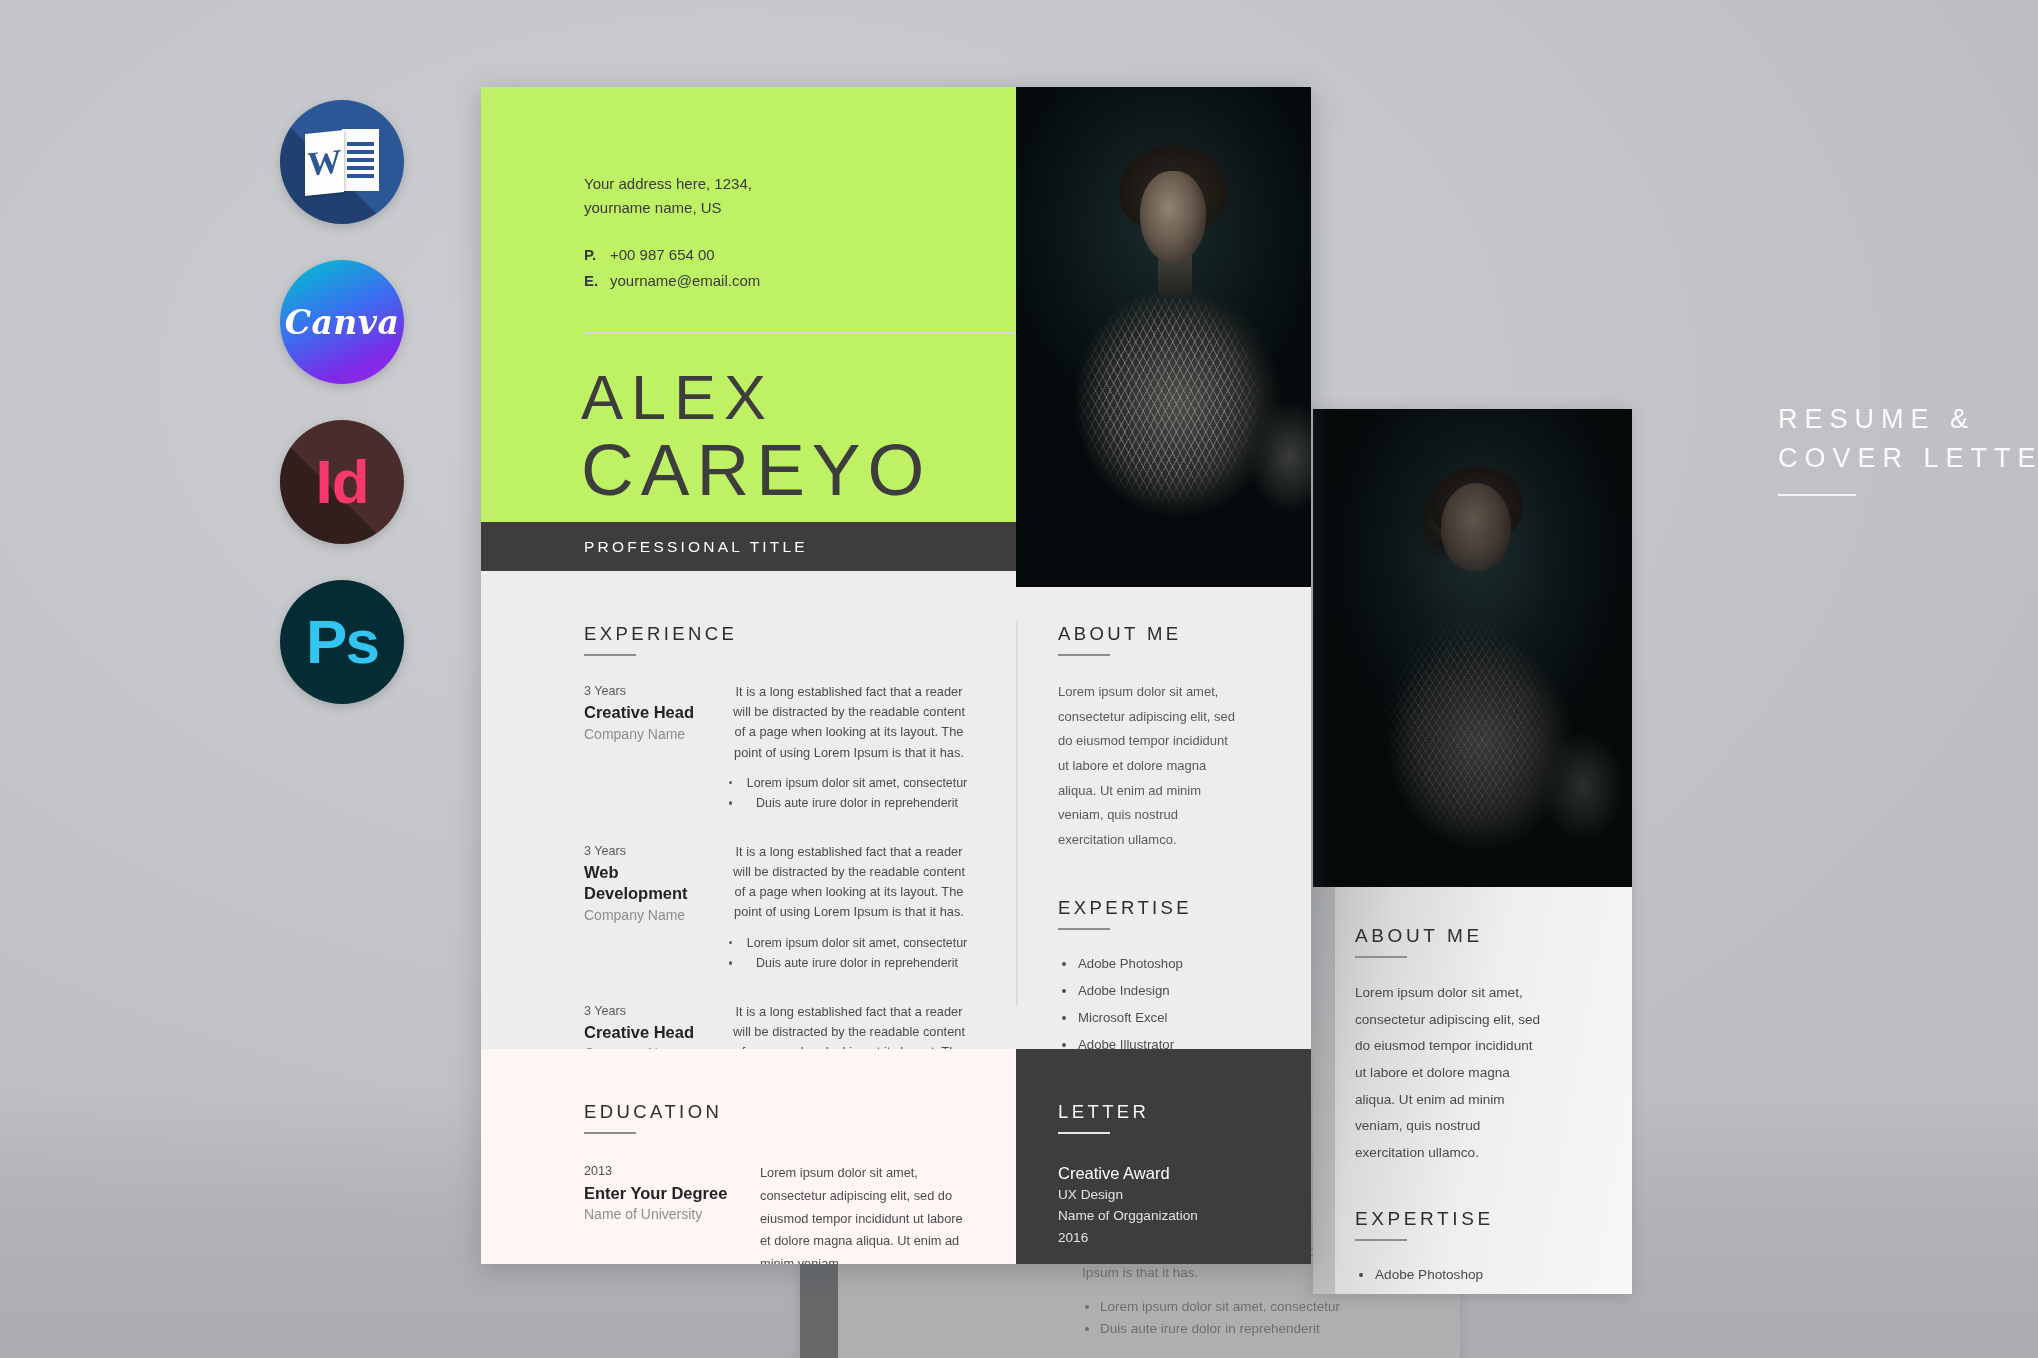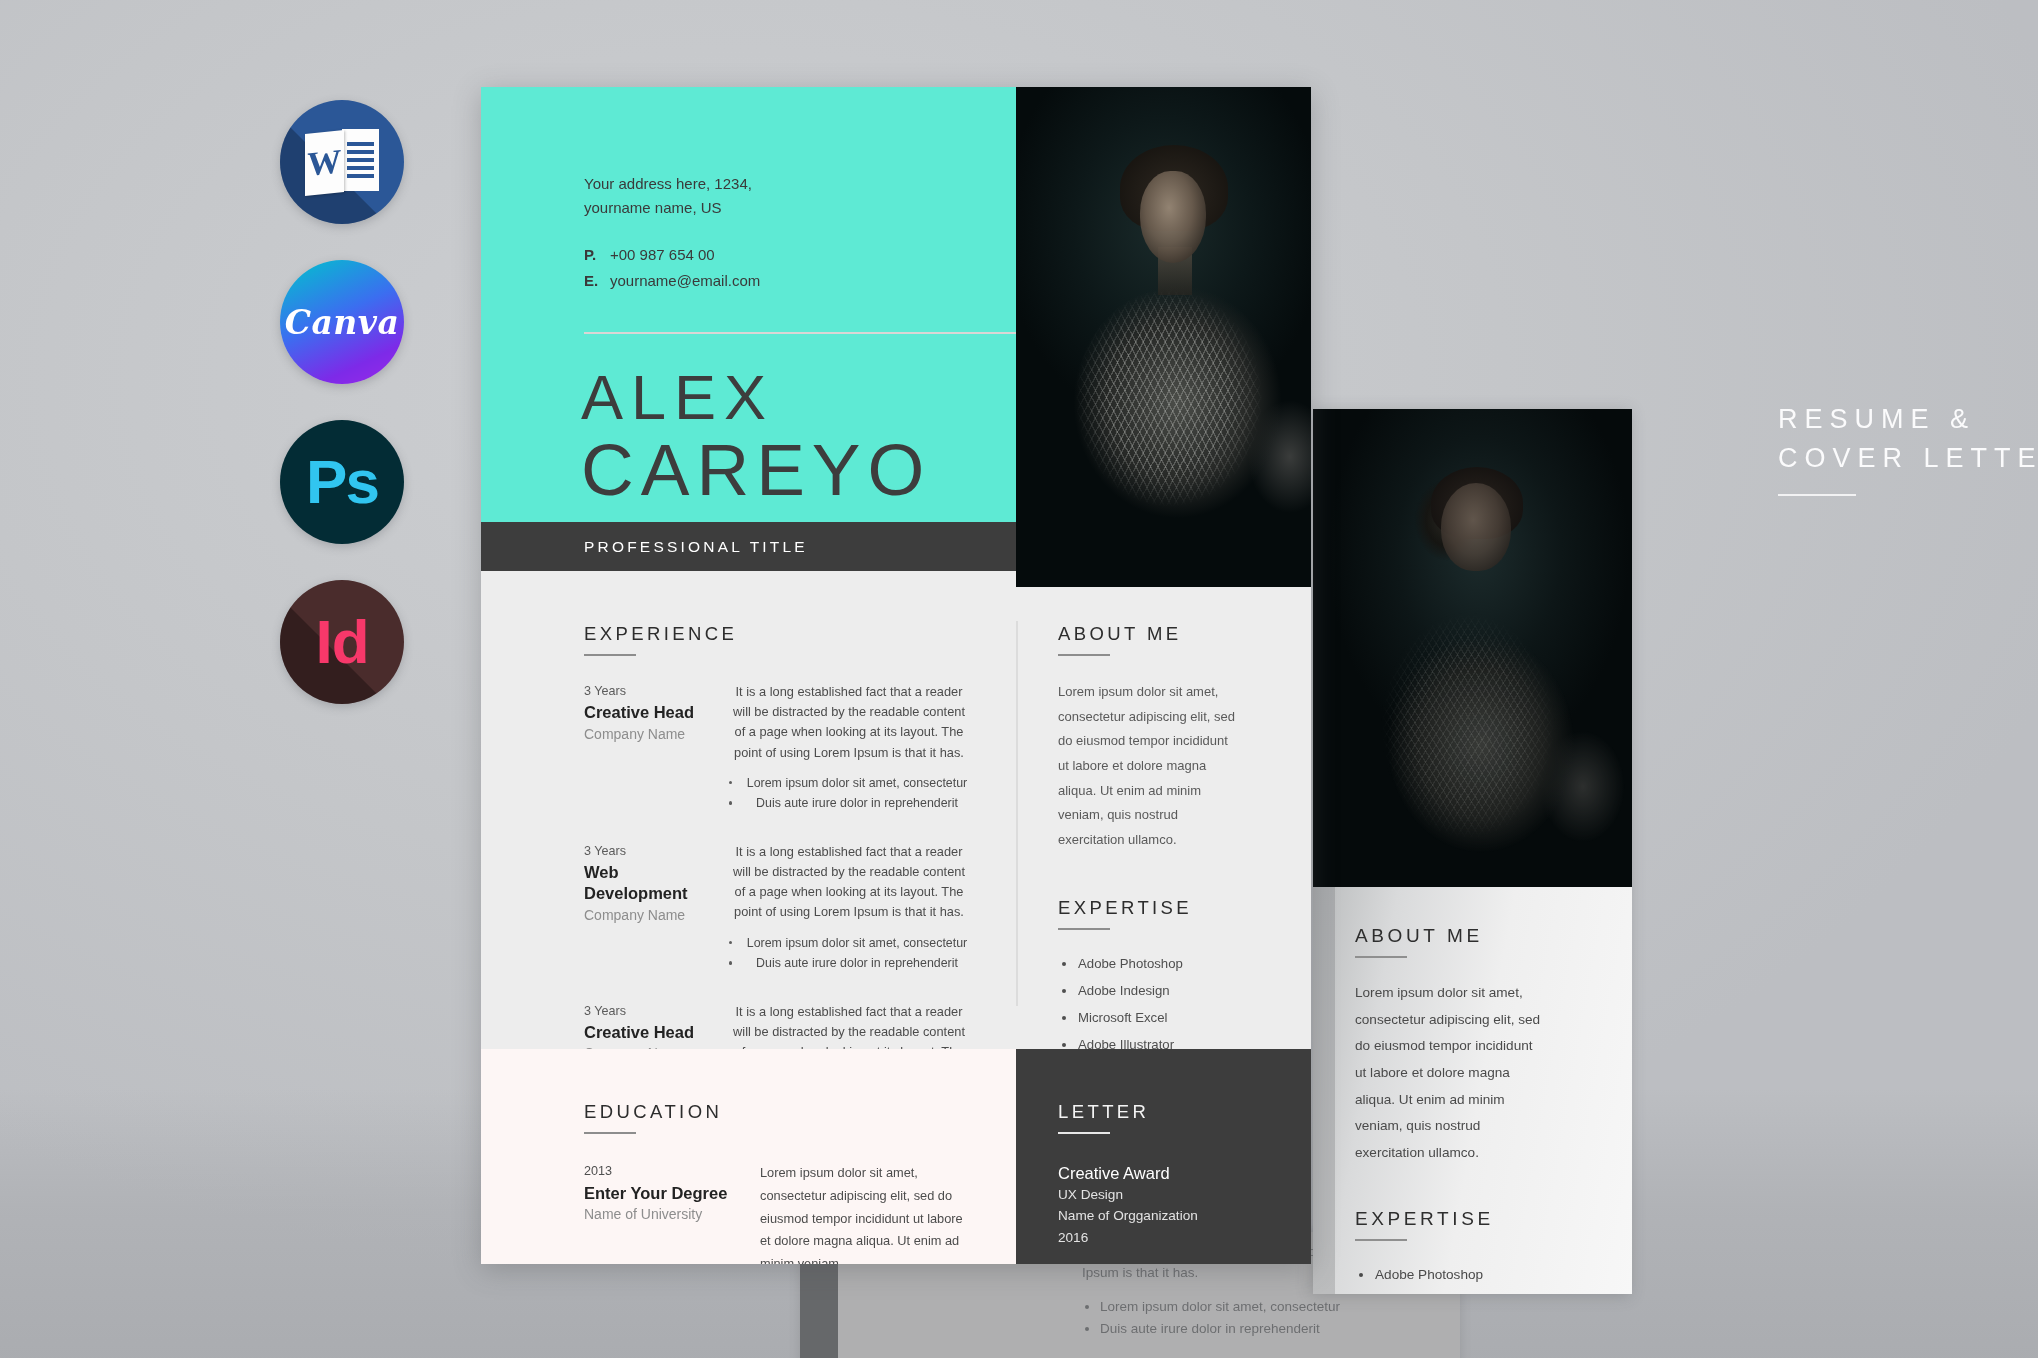--- a/index.html
+++ b/index.html
@@ -175,21 +175,21 @@
     color: #4a4a4a; font-size: 13.6px; line-height: 2.08; position: relative; padding-left: 20px;
   }
   #p2-body ul.skills li::before {
     content: ""; position: absolute; left: 4px; top: 12px;
     width: 4px; height: 4px; border-radius: 50%; background: #4a4a4a;
   }
 
   
   #page1 {
     left: 481px; top: 87px; width: 830px; height: 1177px;
-    background: #5eead4;
+    background: #bef264;
     box-shadow: 0 6px 26px rgba(78,80,84,.32);
   }
 
   
   #p1-header { position: relative; height: 435px; display: flex; }
   #p1-head-left { width: 535px; position: relative; padding: 85px 0 0 103px; }
   .addr-line { color: #3a3a3a; font-size: 15px; line-height: 1.62; }
   .contact-row { margin-top: 22px; display: flex; font-size: 15px; color: #3a3a3a; line-height: 1.65; }
   .contact-row .lbl { width: 26px; font-weight: bold; }
   #contact-underline {
@@ -332,27 +332,27 @@
         <i></i>
         <i></i>
       </div>
     </div>
   </div>
 
   <div class="app-icon ic-canva">
     <span class="canva-txt">Canva</span>
   </div>
 
-  <div class="app-icon ic-ps">
-    <span class="ps-txt">Ps</span>
-  </div>
-
   <div class="app-icon ic-id">
     <div class="lshadow"></div>
     <span class="id-txt">Id</span>
+  </div>
+
+  <div class="app-icon ic-ps">
+    <span class="ps-txt">Ps</span>
   </div>
 
 </div>
 
 <div id="side-title">
   <div class="st-line">RESUME &amp;</div>
   <div class="st-line">COVER LETTER</div>
   <div class="st-rule"></div>
 </div>
 

